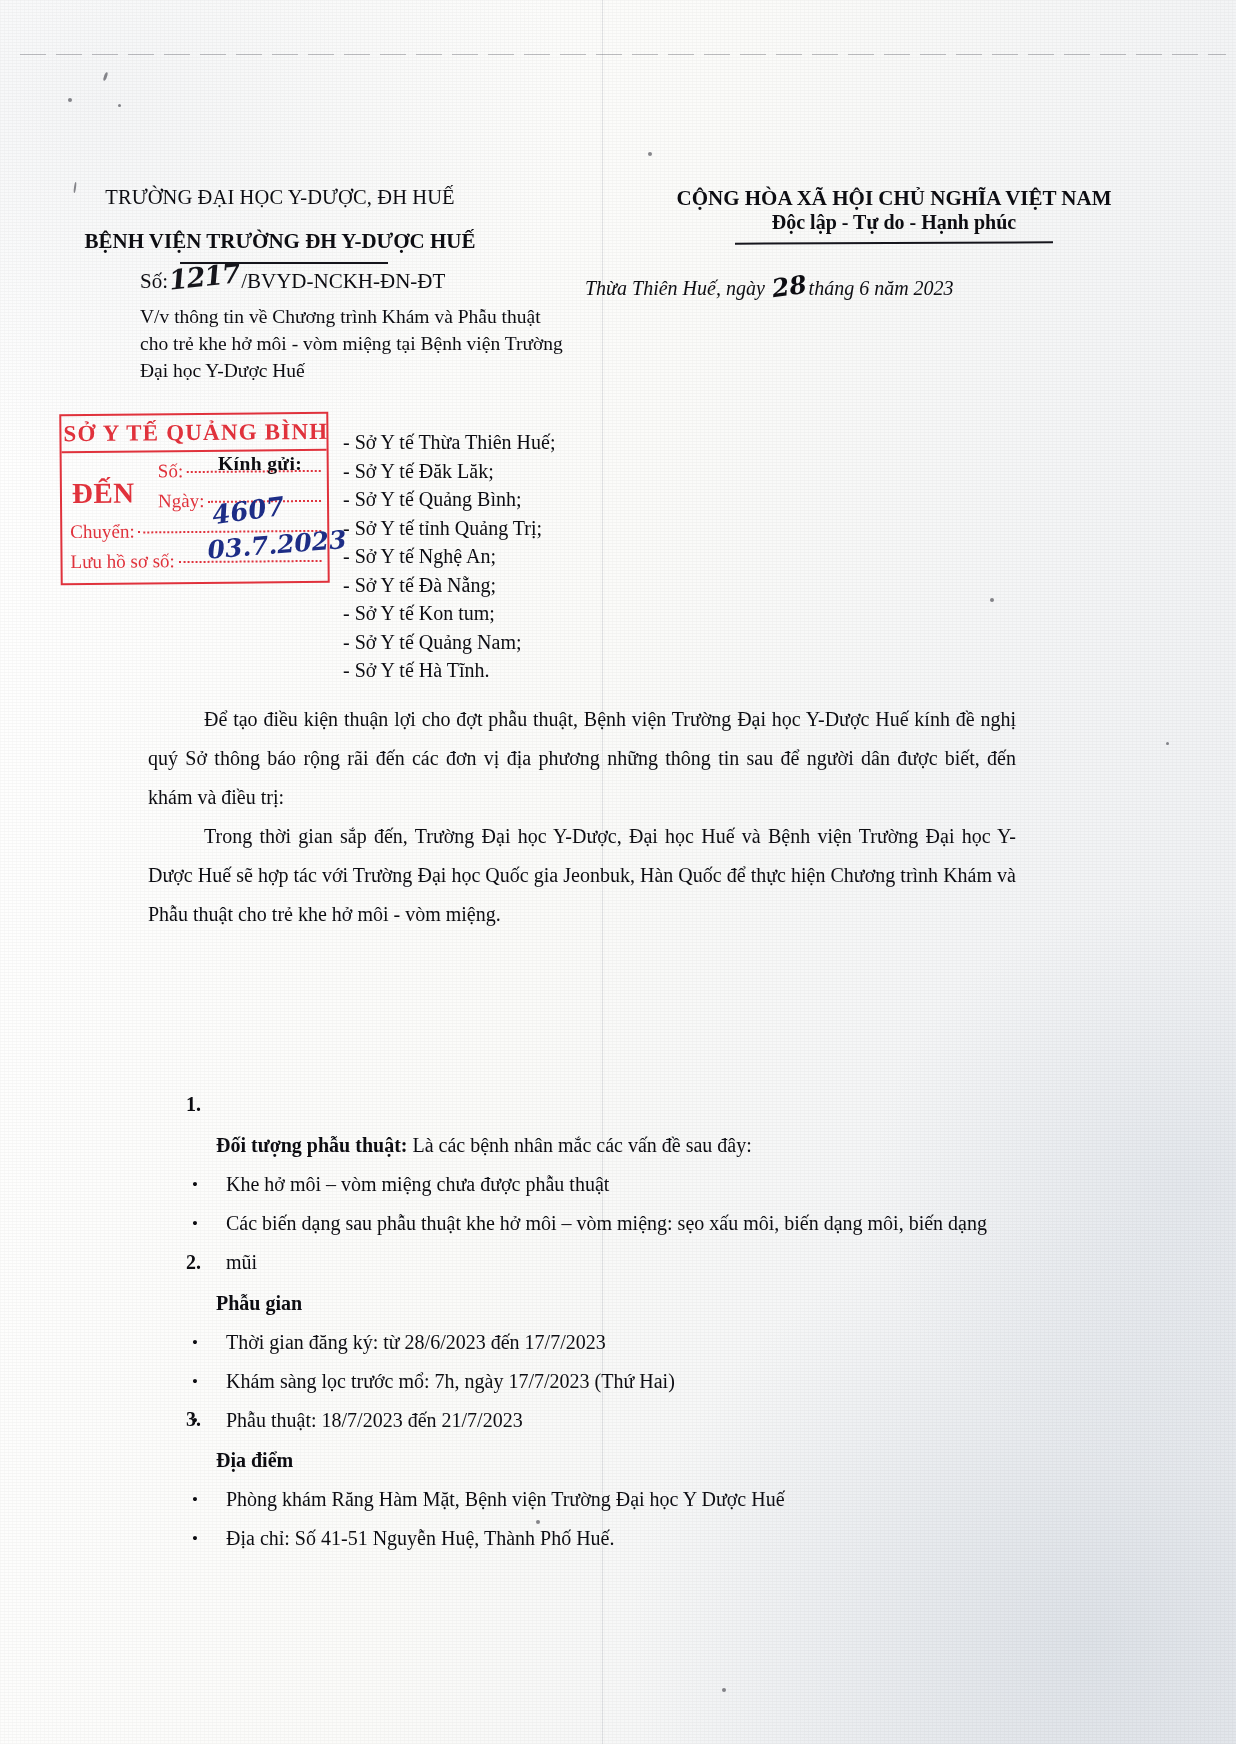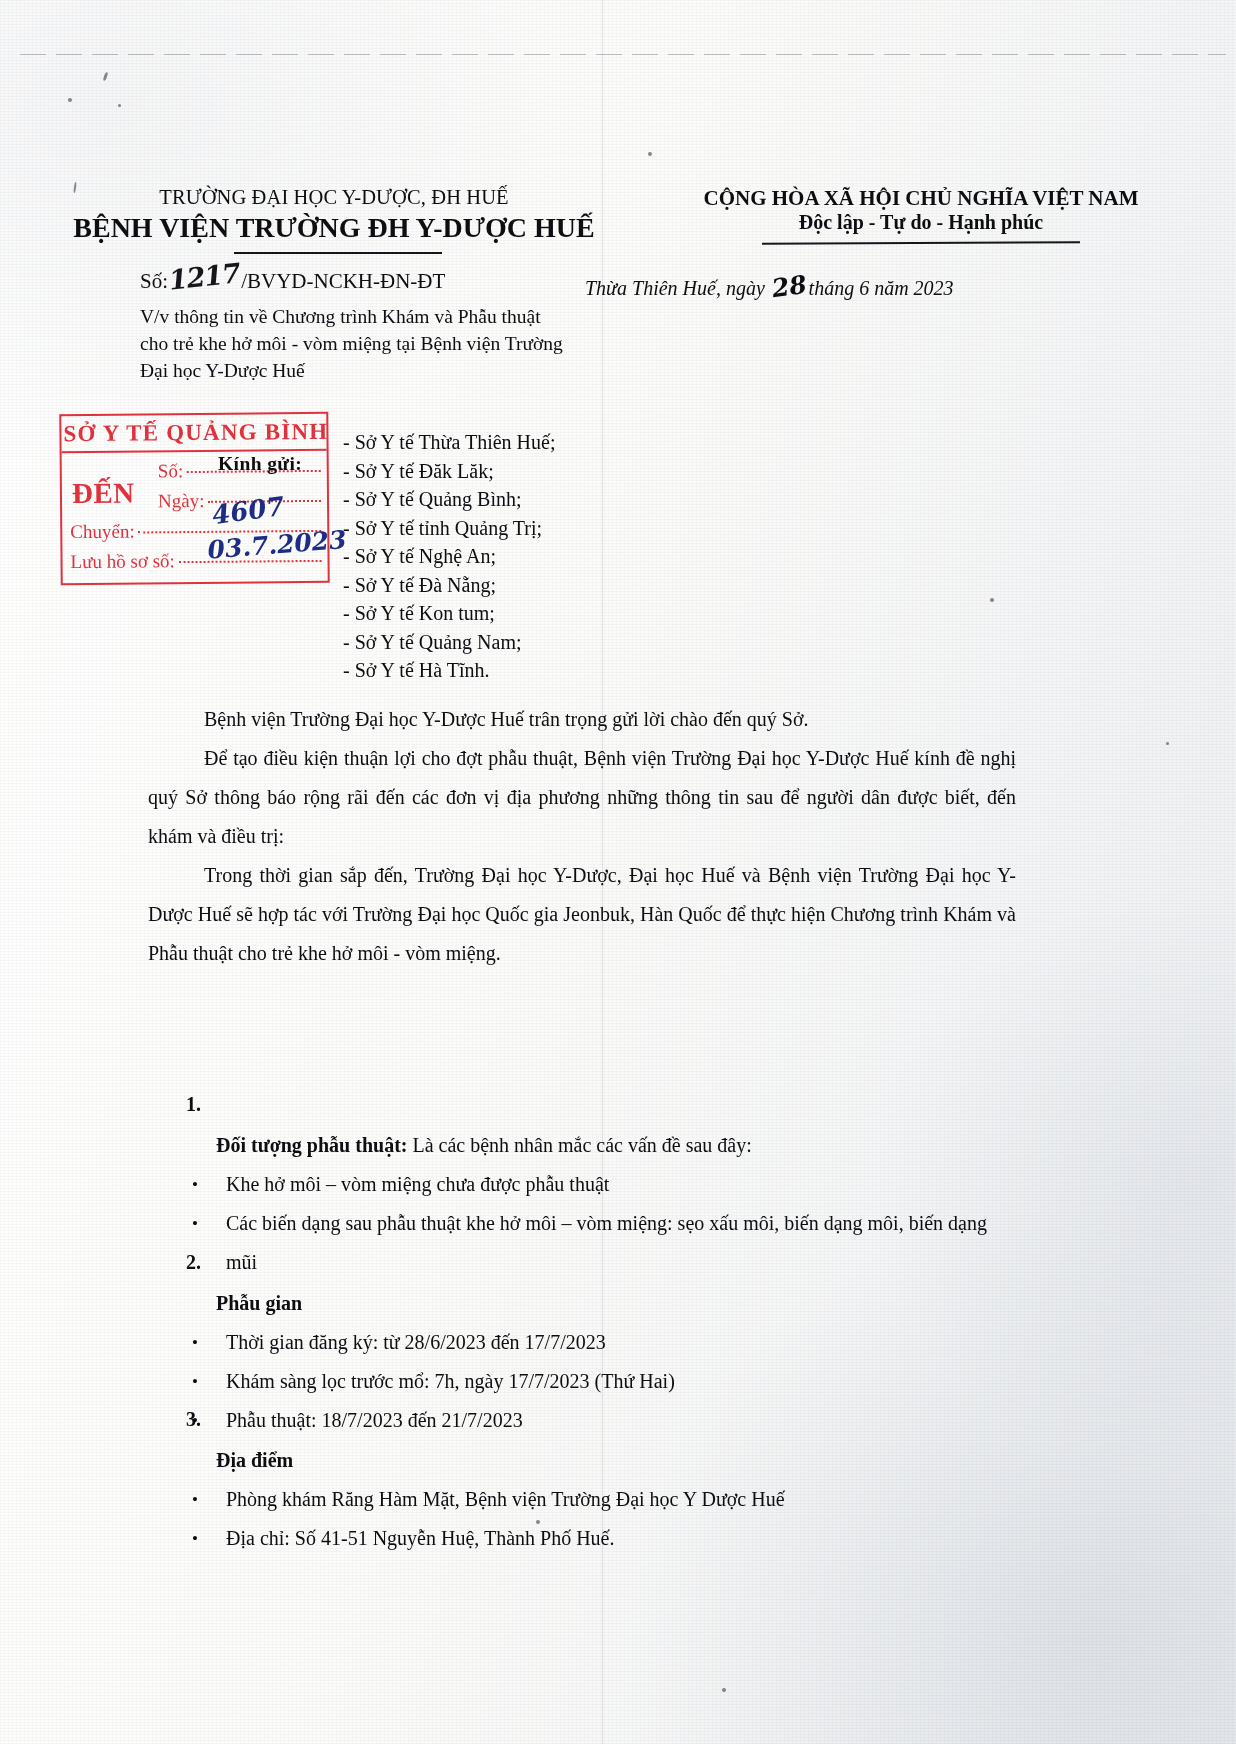--- a/index.html
+++ b/index.html
@@ -60,36 +60,35 @@
   
   .hdr {
     position: absolute;
     top: 186px; left: 0; right: 0;
     display: flex;
     align-items: flex-start;
   }
   .hdr-left {
     width: 560px;
     text-align: center;
-    padding-left: 54px;
   }
   .hdr-right {
     flex: 1;
     text-align: center;
     padding-right: 8px;
   }
   .org-line1 {
     font-size: 20.5px;
     letter-spacing: .1px;
     white-space: nowrap;
   }
   .org-line2 {
-    font-size: 28px;
-    font-weight: bold;
-    margin-top: 3px;
+    font-size: 21px;
+    font-weight: bold;
+    margin-top: 20px;
     white-space: nowrap;
   }
   .nation-line1 {
     font-size: 21px;
     font-weight: bold;
     white-space: nowrap;
   }
   .nation-line2 {
     font-size: 20px;
     font-weight: bold;
@@ -341,21 +340,20 @@
     <div>- Sở Y tế Quảng Bình;</div>
     <div>- Sở Y tế tỉnh Quảng Trị;</div>
     <div>- Sở Y tế Nghệ An;</div>
     <div>- Sở Y tế Đà Nẵng;</div>
     <div>- Sở Y tế Kon tum;</div>
     <div>- Sở Y tế Quảng Nam;</div>
     <div>- Sở Y tế Hà Tĩnh.</div>
   </div>
 
   <div class="body">
-    <p>Bệnh viện Trường Đại học Y-Dược Huế trân trọng gửi lời chào đến quý Sở.</p>
     <p class="p2">Để tạo điều kiện thuận lợi cho đợt phẫu thuật, Bệnh viện Trường Đại học Y-Dược Huế kính đề nghị quý Sở thông báo rộng rãi đến các đơn vị địa phương những thông tin sau để người dân được biết, đến khám và điều trị:</p>
     <p class="p2">Trong thời gian sắp đến, Trường Đại học Y-Dược, Đại học Huế và Bệnh viện Trường Đại học Y-Dược Huế sẽ hợp tác với Trường Đại học Quốc gia Jeonbuk, Hàn Quốc để thực hiện Chương trình Khám và Phẫu thuật cho trẻ khe hở môi - vòm miệng.</p>
   </div>
 
   <div class="sec" style="top:1085px">
     <div class="num-item">
       <div class="num-marker">1.</div>
       <div class="num-text"><b>Đối tượng phẫu thuật:</b><span> Là các bệnh nhân mắc các vấn đề sau đây:</span></div>
     </div>
     <div class="bullet-item">

